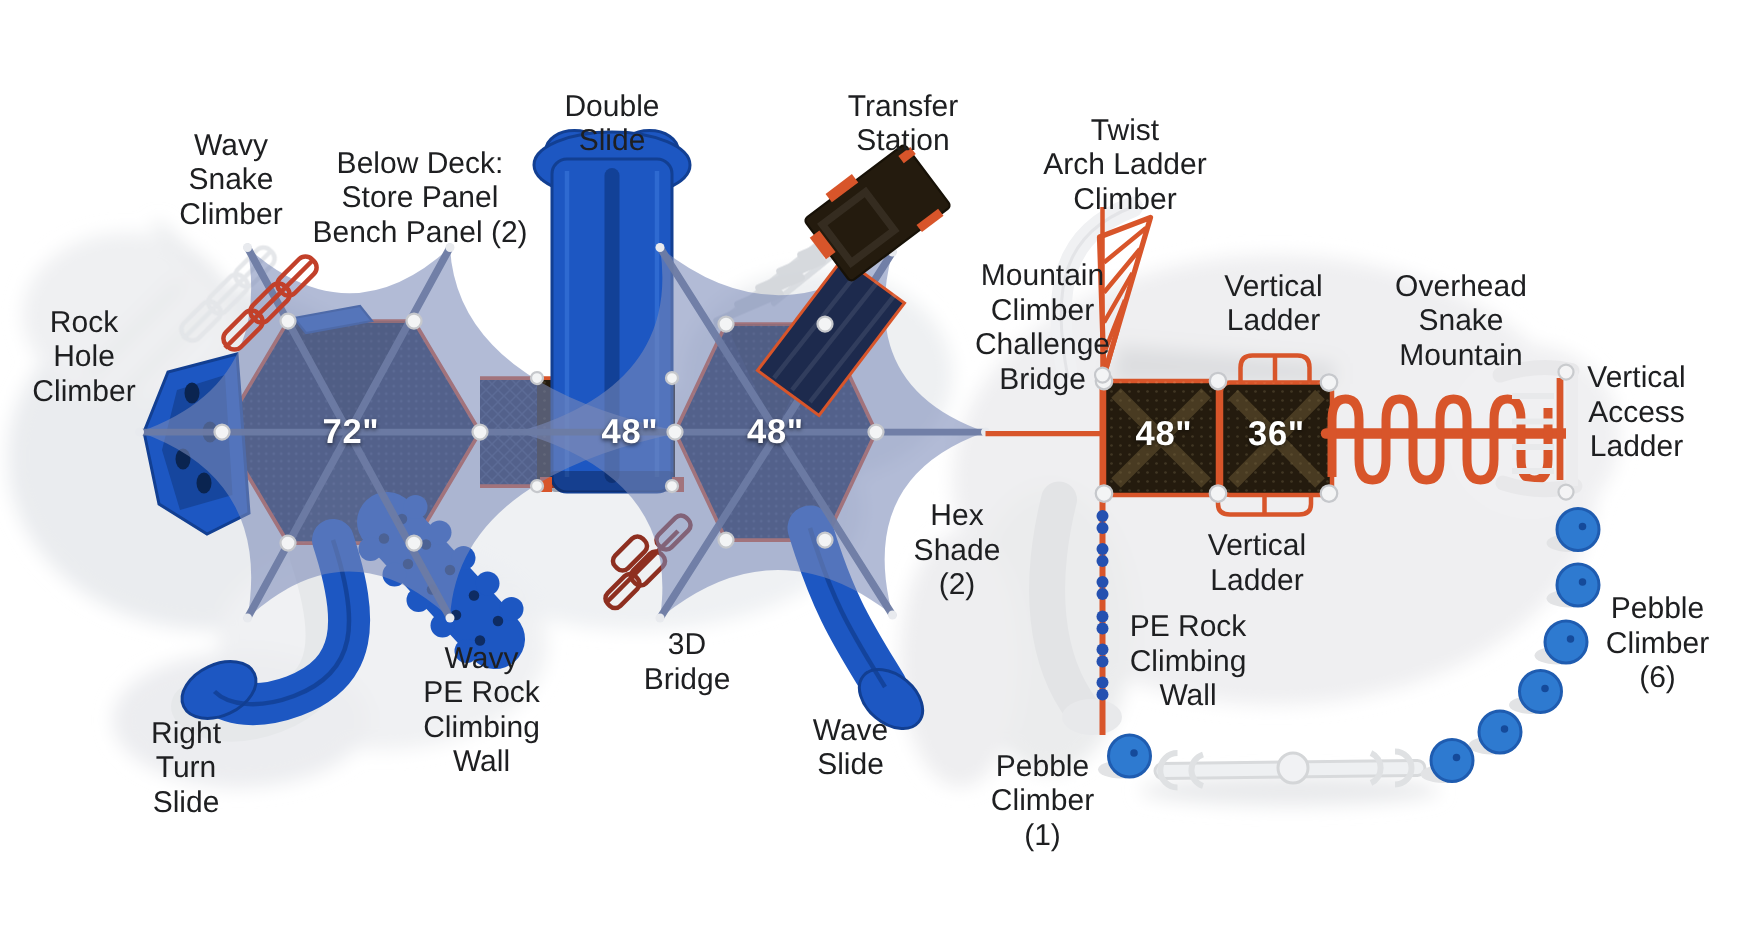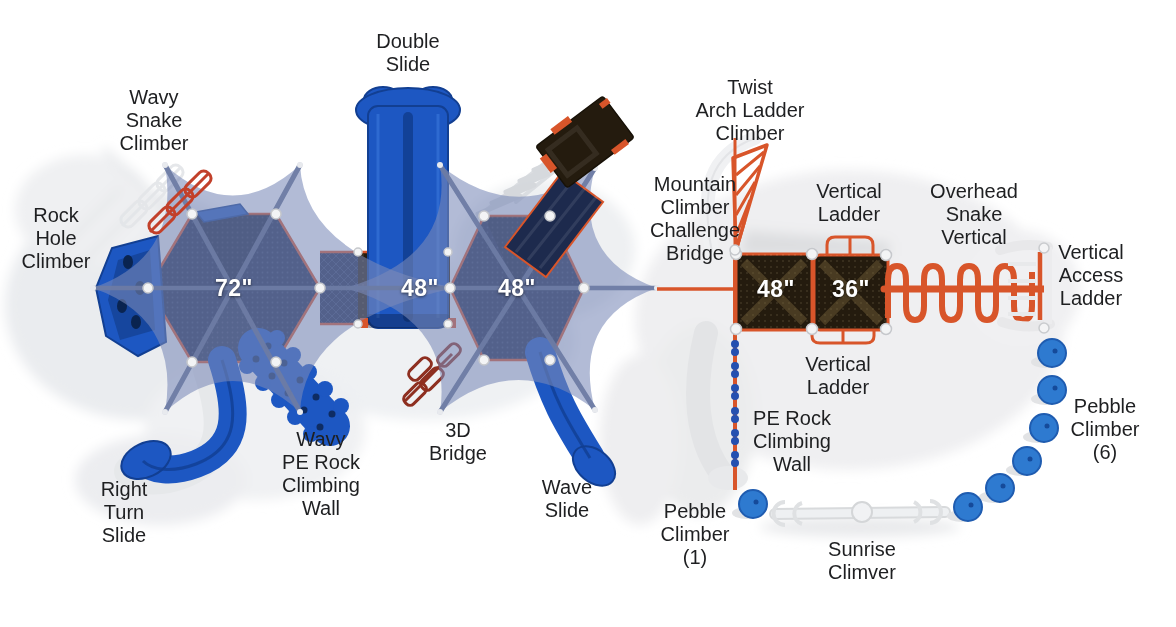--- a/index.html
+++ b/index.html
@@ -350,61 +350,67 @@
           <circle cx="1030" cy="459" r="2.5"></circle>
           <circle cx="1003" cy="486" r="2.5"></circle>
       <circle cx="971" cy="505" r="2.5"></circle>
     </g>
   </g>
 </svg>
 
   <div class="lbl" style="left:154px;top:86px">Wavy
 Snake
 Climber</div>
-  <div class="lbl" style="left:408px;top:30px">Double
+  <div class="lbl" style="left:280px;top:98px">Below Deck:
+Store Panel
+Bench Panel (2)</div>
+  <div class="lbl" style="left:408px;top:60px">Double
 Slide</div>
+  <div class="lbl" style="left:602px;top:60px">Transfer
+Station</div>
   <div class="lbl" style="left:750px;top:76px">Twist
 Arch Ladder
 Climber</div>
   <div class="lbl" style="left:56px;top:204px">Rock
 Hole
 Climber</div>
   <div class="lbl" style="left:695px;top:173px">Mountain
 Climber
 Challenge
 Bridge</div>
   <div class="lbl" style="left:849px;top:180px">Vertical
 Ladder</div>
   <div class="lbl" style="left:974px;top:180px">Overhead
 Snake
-Vertical</div>
+Mountain</div>
   <div class="lbl" style="left:1091px;top:241px">Vertical
 Access
 Ladder</div>
+  <div class="lbl" style="left:638px;top:333px">Hex
+Shade
+(2)</div>
   <div class="lbl" style="left:458px;top:419px">3D
 Bridge</div>
   <div class="lbl" style="left:321px;top:428px">Wavy
 PE Rock
 Climbing
 Wall</div>
   <div class="lbl" style="left:124px;top:478px">Right
 Turn
 Slide</div>
   <div class="lbl" style="left:567px;top:476px">Wave
 Slide</div>
   <div class="lbl" style="left:695px;top:500px">Pebble
 Climber
 (1)</div>
   <div class="lbl" style="left:792px;top:407px">PE Rock
 Climbing
 Wall</div>
   <div class="lbl" style="left:838px;top:353px">Vertical
 Ladder</div>
-  <div class="lbl" style="left:862px;top:538px">Sunrise
-Climver</div>
   <div class="lbl" style="left:1105px;top:395px">Pebble
 Climber
 (6)</div>
 
   <div class="dim" style="left:234px;top:288px">72"</div>
   <div class="dim" style="left:420px;top:288px">48"</div>
   <div class="dim" style="left:517px;top:288px">48"</div>
   <div class="dim" style="left:776px;top:289px">48"</div>
   <div class="dim" style="left:851px;top:289px">36"</div>
 

